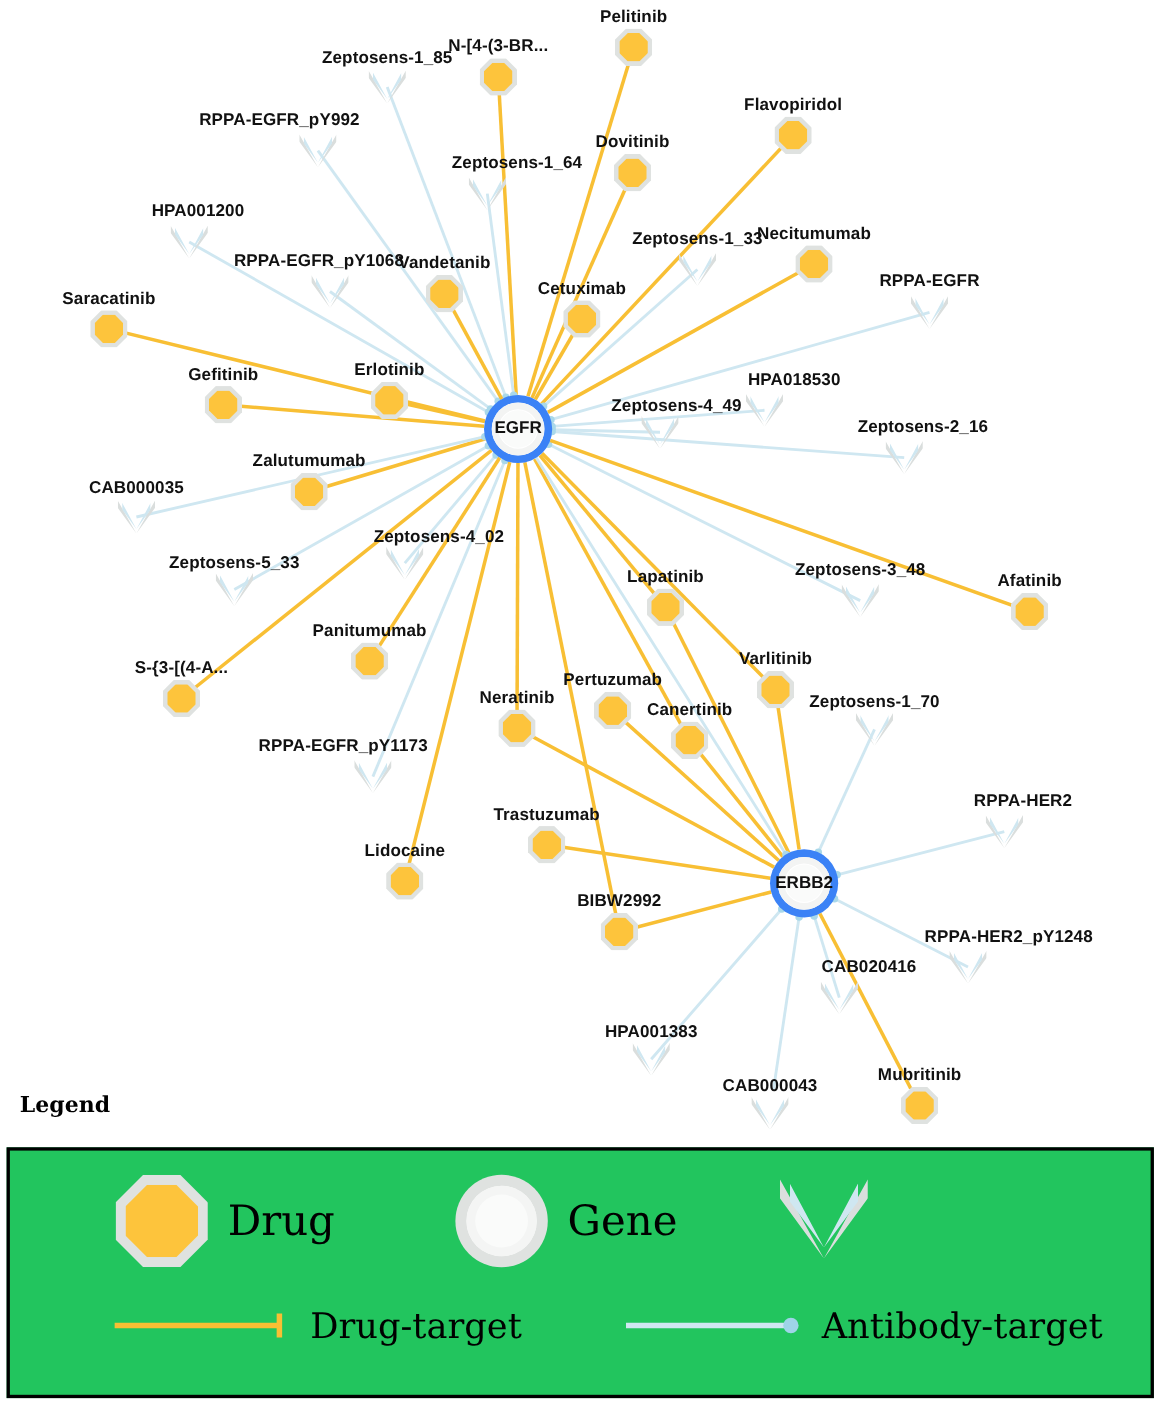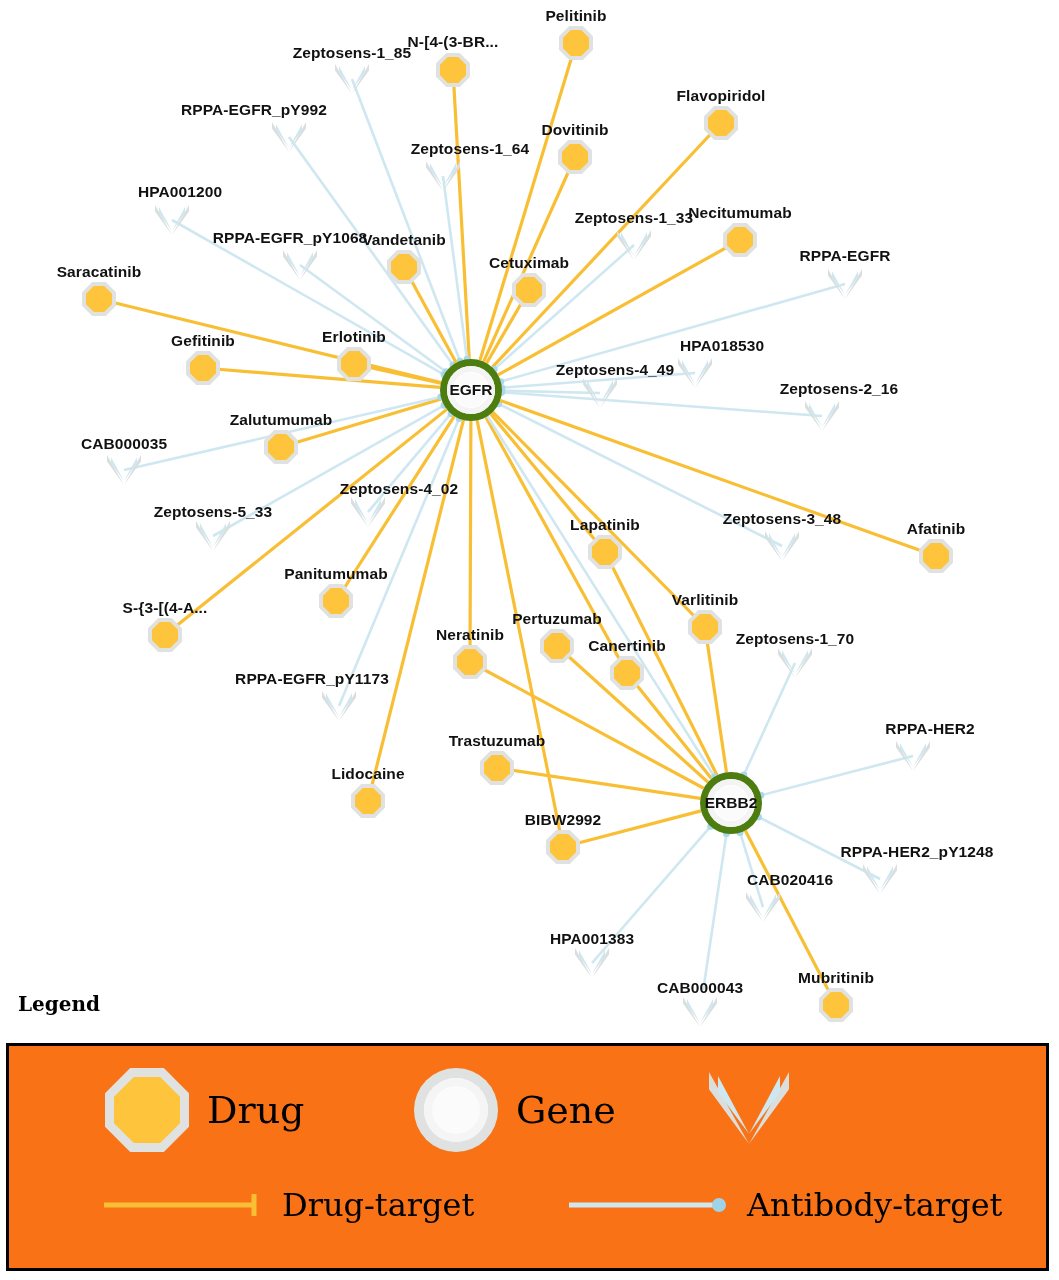--- a/index.html
+++ b/index.html
@@ -8,35 +8,35 @@
   svg.edges{position:absolute;left:0;top:0;width:1059px;height:990px;}
   .node{position:absolute;transform:translate(-50%,-50%);}
   .label{position:absolute;transform:translate(-50%,-50%);font-weight:bold;font-size:15.5px;color:#111;white-space:nowrap;letter-spacing:0.1px;}
   
   .drug{width:34px;height:34px;}
   .drug .ring{position:absolute;left:0;top:0;width:34px;height:34px;background:#dfe2e0;
       clip-path:polygon(30% 0,70% 0,100% 30%,100% 70%,70% 100%,30% 100%,0 70%,0 30%);}
   .drug .core{position:absolute;left:4px;top:4px;width:26px;height:26px;background:#fdc43c;
       clip-path:polygon(30% 0,70% 0,100% 30%,100% 70%,70% 100%,30% 100%,0 70%,0 30%);}
   
-  .gene{width:62px;height:62px;border-radius:50%;background:#4d7c0f;}
+  .gene{width:62px;height:62px;border-radius:50%;background:#3b82f6;}
   .gene .inner{position:absolute;left:7px;top:7px;width:48px;height:48px;border-radius:50%;background:#fff;
       box-shadow:inset 0 0 0 6px #f3f4f3;}
   .gene .hole{position:absolute;left:14px;top:14px;width:34px;height:34px;border-radius:50%;background:#fafbfa;}
   .gene-label{position:absolute;left:0;top:0;width:62px;height:62px;display:flex;align-items:center;justify-content:center;
       font-weight:bold;font-size:15.5px;color:#111;}
   
   .ab{width:34px;height:30px;}
   .ab .outer{position:absolute;left:0;top:0;width:34px;height:30px;background:#dadedd;
       clip-path:polygon(0 0,50% 100%,100% 0,100% 22%,50% 100%,0 22%);}
   .ab .inner2{position:absolute;left:4px;top:2px;width:26px;height:24px;background:#cfe7f1;
       clip-path:polygon(0 0,50% 100%,100% 0,100% 26%,50% 100%,0 26%);}
   
   #legend-title{position:absolute;left:18px;top:992px;font-family:"DejaVu Serif",serif;font-size:20px;font-weight:bold;color:#000;}
-  #legend-box{position:absolute;left:6px;top:1043px;width:1043px;height:228px;border:3px solid #000;background:#f97316;box-sizing:border-box;}
+  #legend-box{position:absolute;left:6px;top:1043px;width:1043px;height:228px;border:3px solid #000;background:#22c55e;box-sizing:border-box;}
   .lg-item{position:absolute;display:flex;align-items:center;gap:18px;}
   .lg-text{font-family:"DejaVu Serif",serif;font-size:38px;color:#000;}
   .lg-text.sm{font-size:32px;}
   .drug-big{position:relative;width:84px;height:84px;}
   .drug-big .ring{position:absolute;left:0;top:0;width:84px;height:84px;background:#dfe2e0;
       clip-path:polygon(30% 0,70% 0,100% 30%,100% 70%,70% 100%,30% 100%,0 70%,0 30%);}
   .drug-big .core{position:absolute;left:9px;top:9px;width:66px;height:66px;background:#fdc43c;
       clip-path:polygon(30% 0,70% 0,100% 30%,100% 70%,70% 100%,30% 100%,0 70%,0 30%);}
   .gene-big{position:relative;width:84px;height:84px;border-radius:50%;background:#dfe2e0;}
   .gene-big .inner{position:absolute;left:10px;top:10px;width:64px;height:64px;border-radius:50%;background:#fafbfa;box-shadow:inset 0 0 0 8px #f4f5f4;}

